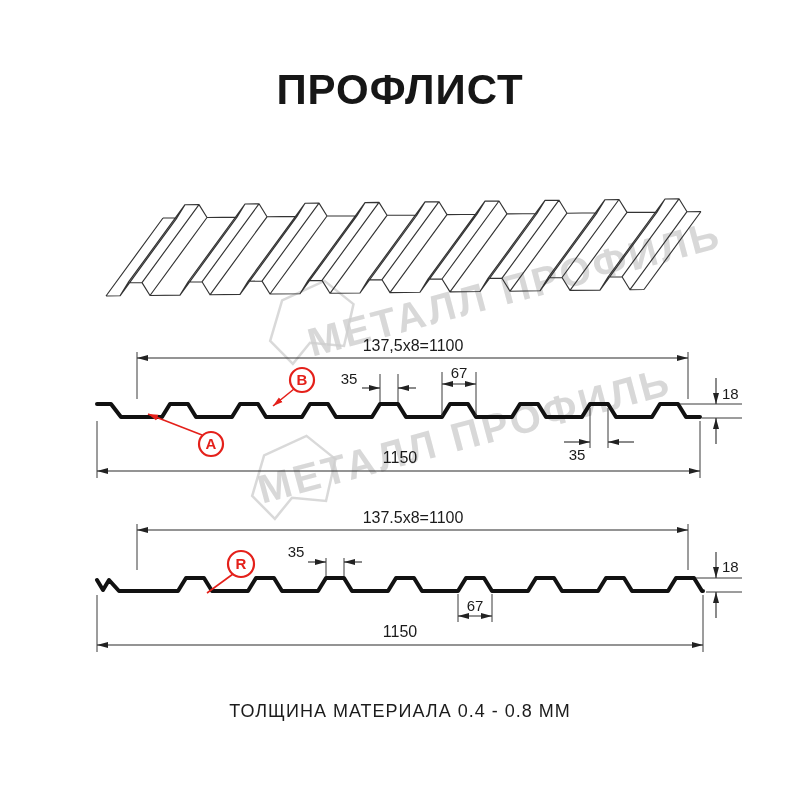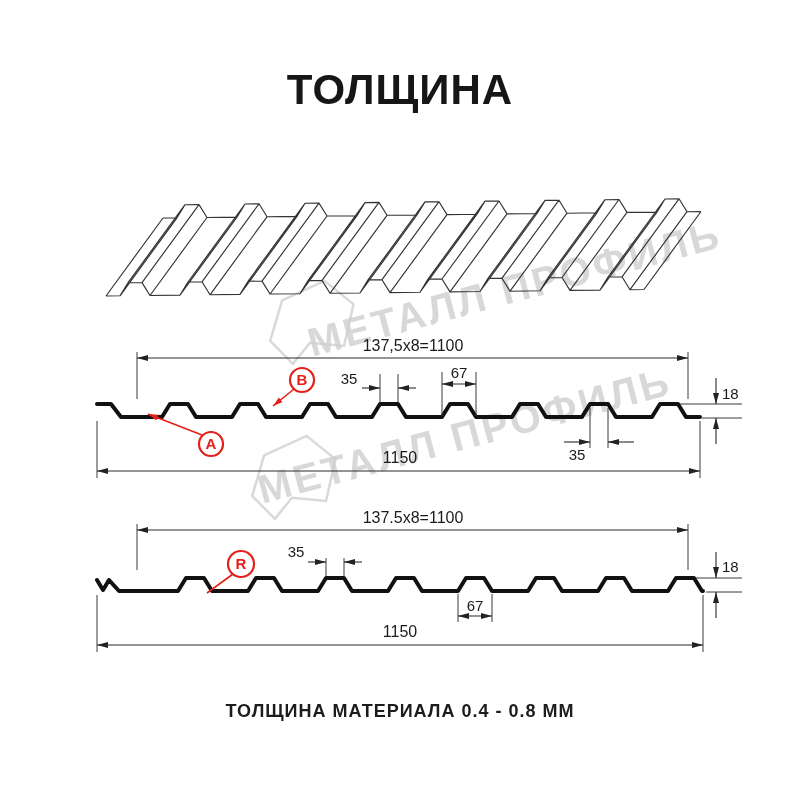--- a/index.html
+++ b/index.html
@@ -3,41 +3,41 @@
 <meta charset="utf-8">
 <style>
   html,body{margin:0;padding:0;background:#fff;}
   .page{position:relative;width:800px;height:800px;background:#fff;overflow:hidden;
         font-family:"Liberation Sans",sans-serif;}
   .title{position:absolute;top:66px;left:0;width:100%;text-align:center;
          font-weight:800;font-size:42px;letter-spacing:1px;color:#161616;}
   .subtitle{position:absolute;top:120px;left:0;width:100%;text-align:center;
             font-weight:600;font-size:19px;letter-spacing:.5px;color:#1c1c1c;}
   .footer{position:absolute;top:701px;left:0;width:100%;text-align:center;
-          font-weight:700;font-size:18px;letter-spacing:1px;color:#1c1c1c;}
+          font-weight:400;font-size:18px;letter-spacing:1px;color:#1c1c1c;}
   svg{position:absolute;left:0;top:0;}
   .thin{stroke:#3a3a3a;stroke-width:1;fill:none;}
   .dimline{stroke:#2b2b2b;stroke-width:1.1;fill:none;}
   .prof{stroke:#111;stroke-width:4;fill:none;stroke-linejoin:round;stroke-linecap:round;}
   .sheet{stroke:#333;stroke-width:1.15;fill:none;stroke-linejoin:round;}
   .dimtext{font-family:"Liberation Sans",sans-serif;font-size:15px;fill:#1b1b1b;}
   .dimtextL{font-family:"Liberation Sans",sans-serif;font-size:16px;fill:#1b1b1b;}
   .red{stroke:var(--red,#e4201a);fill:none;}
   .redtext{font-family:"Liberation Sans",sans-serif;font-weight:bold;font-size:15px;
            fill:var(--red,#e4201a);}
   .wmtext{font-family:"Liberation Sans",sans-serif;font-weight:bold;font-size:40px;
           letter-spacing:3px;fill:var(--wm,#cfcfcf);opacity:.8;}
   .wmlogo{stroke:var(--wm,#cfcfcf);stroke-width:2.5;fill:none;opacity:.8;}
 </style>
 </head>
 <body>
 
 <div class="page">
 
-  <div class="title">ТОЛЩИНА</div>
+  <div class="title">ПРОФЛИСТ</div>
 
   <svg width="800" height="800" viewBox="0 0 800 800">
     <defs>
       <marker id="mA" markerUnits="userSpaceOnUse" markerWidth="12" markerHeight="8" refX="11" refY="4" orient="auto">
           <path d="M0,1 L11,4 L0,7 Z" fill="#222"></path>
         </marker>
       <marker id="mAr" markerUnits="userSpaceOnUse" markerWidth="12" markerHeight="8" refX="11" refY="4" orient="auto-start-reverse">
           <path d="M0,1 L11,4 L0,7 Z" fill="#222"></path>
         </marker>
       <marker id="mRed" markerUnits="userSpaceOnUse" markerWidth="11" markerHeight="8" refX="10" refY="4" orient="auto">

